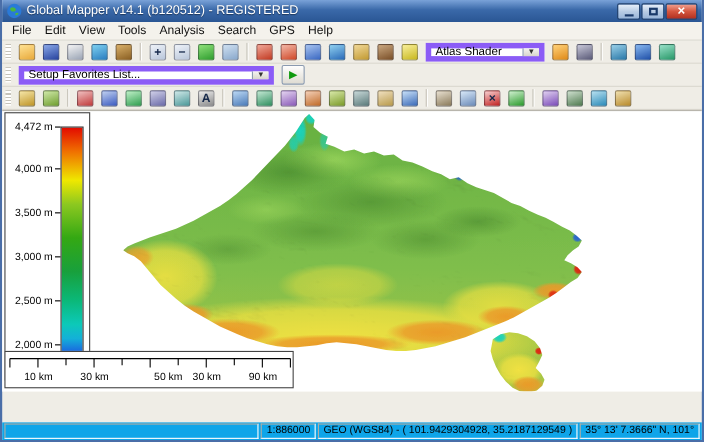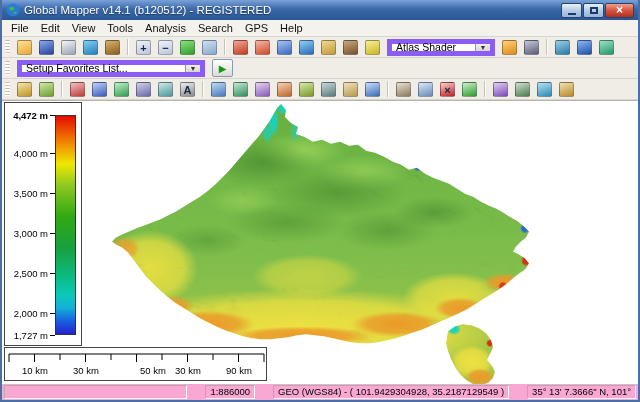--- a/index.html
+++ b/index.html
@@ -24,37 +24,37 @@
   .tb-group { display:flex; align-items:center; gap:1px; }
   .tb-btn { position:relative; width:21px; height:19px; border:1px solid transparent; background:transparent; padding:0; }
   .tb-ic { position:absolute; left:2px; top:1px; width:15px; height:15px; border-radius:2px; border:1px solid rgba(50,50,60,.4); }
   .tb-glyph { position:absolute; inset:0; font-size:11px; font-weight:bold; color:#15284a; line-height:18px; text-align:center; }
   .tb-sep { width:2px; height:16px; margin:0 3px; border-left:1px solid #c6c3b9; border-right:1px solid #fff; }
 
   .combo { display:flex; align-items:center; height:17px; border:5px solid #8b5cf6; background:#fff; margin:0 3px; }
   .combo-text { font-size:10.5px; padding:0 4px; flex:1; white-space:nowrap; overflow:hidden; color:#000; }
   .combo-arrow { width:15px; height:100%; background:linear-gradient(180deg,#f4f3f0,#d8d5cc); border-left:1px solid #8a9ab0; font-size:7px; color:#333; display:flex; align-items:center; justify-content:center; }
   .combo.shader { width:108px; }
-  .combo.favorites { width:188px; }
+  .combo.favorites { width:232px; }
   .run-btn { width:21px; height:18px; margin-left:3px; border:1px solid #8a9ab0; border-radius:2px; background:linear-gradient(180deg,#fefefe,#dedbd2); font-size:10px; color:#0f9a0f; line-height:15px; text-align:center; padding:0; }
 
   .maparea { position:relative; flex:1; background:#fff; overflow:hidden; border-top:1px solid #b8b5ac; }
   .terrain { position:absolute; inset:0; width:100%; height:100%; }
 
   .legend { position:absolute; left:2px; top:1px; width:78px; height:244px; background:#fff; border:1px solid #444; z-index:2; }
   .legend-bar { position:absolute; right:5px; top:12px; width:21px; height:220px; border:1px solid #333; }
   .legend-row { position:absolute; left:2px; width:48px; height:12px; display:flex; align-items:center; }
   .legend-text { flex:1; text-align:right; font-size:9.5px; color:#000; }
   .legend-tick { width:5px; height:1px; background:#000; margin-left:2px; }
 
   .scalebar { position:absolute; left:2px; bottom:3px; width:263px; height:34px; background:#fff; border:1px solid #444; z-index:2; }
   .scale-svg { display:block; margin:3px 2px 0; }
   .scale-label { position:absolute; top:17px; transform:translateX(-50%); font-size:9.5px; color:#000; white-space:nowrap; }
 
-  .statusbar { height:16px; background:#f9a8d4; display:flex; align-items:stretch; gap:18px; padding:1px 2px; flex:0 0 auto; }
+  .statusbar { height:16px; background:#0ea5e9; display:flex; align-items:stretch; gap:2px; padding:1px 2px; flex:0 0 auto;margin-top:28px; }
   .status-panel { border:1px solid; border-color:#b0ada4 #fff #fff #b0ada4; font-size:9.5px; line-height:12px; padding:0 4px; white-space:nowrap; overflow:hidden; color:#000; }
   .status-fill { flex:1; }
 </style>
 </head>
 <body>
 
 <div class="window">
 
   <div class="titlebar">
     <span class="app-icon">
@@ -438,21 +438,21 @@
         <ellipse cx="524" cy="160" rx="5" ry="6" fill="url(#gRed)"></ellipse>
         <ellipse cx="501" cy="186" rx="5" ry="5" fill="url(#gRed)" opacity="0.9"></ellipse>
         <ellipse cx="488" cy="243" rx="4" ry="4" fill="url(#gRed)"></ellipse>
       </g>
     </svg>
 
     <div class="legend">
       <div class="legend-bar" style="background:linear-gradient(180deg,#e30b00 0%,#f07000 10%,#efe800 22%,#8cc820 32%,#34a813 46%,#18a03c 60%,#0bb878 72%,#0cc9b8 82%,#14b0d8 88%,#1a60e0 94%,#2222cc 100%)"></div>
       <div>
 
-          <div class="legend-row" style="top: 6px; font-weight: bold;">
+          <div class="legend-row" style="top: 6px;">
             <span class="legend-text">4,472 m</span>
             <span class="legend-tick"></span>
           </div>
 
           <div class="legend-row" style="top: 44px;">
             <span class="legend-text">4,000 m</span>
             <span class="legend-tick"></span>
           </div>
 
           <div class="legend-row" style="top: 84px;">

